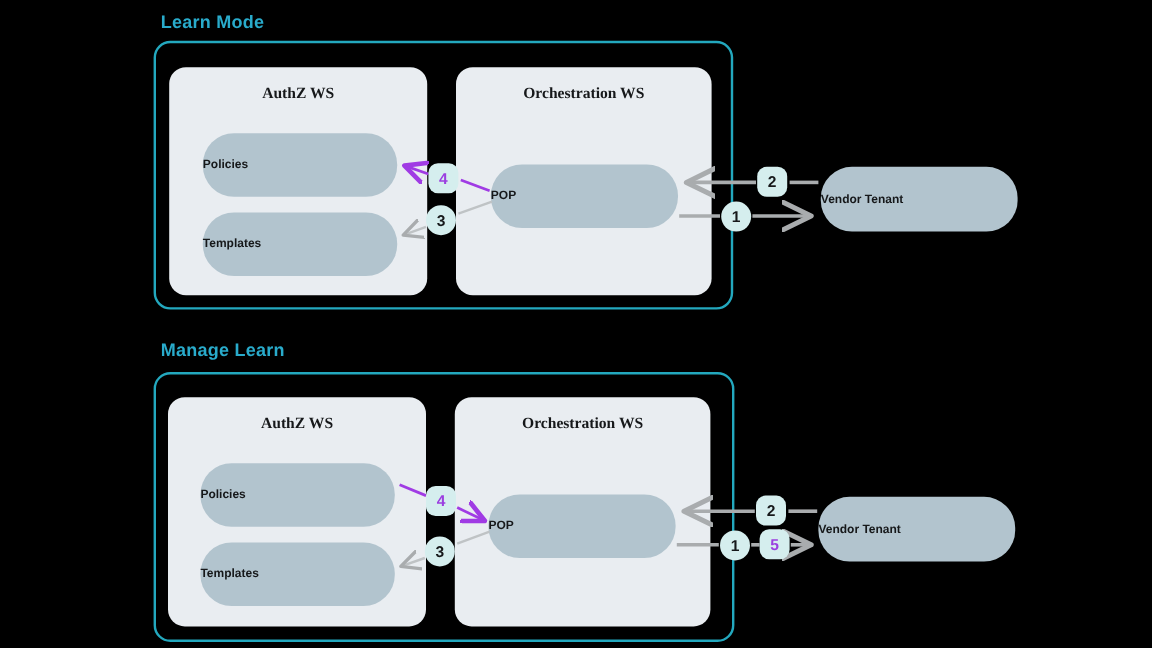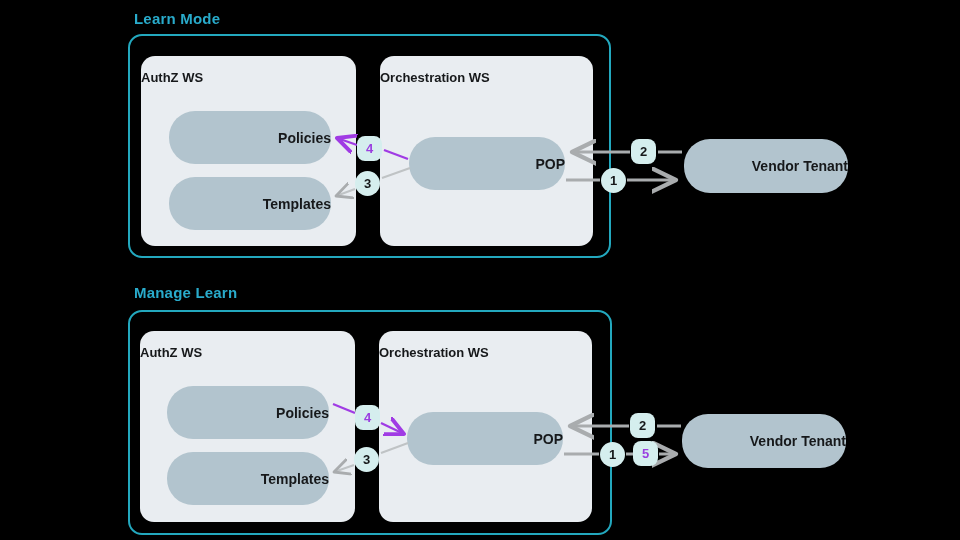--- a/index.html
+++ b/index.html
@@ -34,36 +34,37 @@
   
   .ws-panel{
     position:absolute;
     background:#E9EDF1;
     border-radius:14px;
     box-sizing:border-box;
   }
   .ws-title{
     position:absolute;
     left:0;right:0;
-    text-align:left;
+    text-align:center;
     font-size:13px;
     font-weight:bold;
     color:#16181A;
     white-space:nowrap;
+    font-family:Liberation Serif, serif;
   }
 
   
   .pill{
     position:absolute;
     background:#B2C4CE;
     border-radius:26px;
     display:flex;
     align-items:center;
-    justify-content:flex-end;
-    font-size:14px;
+    justify-content:flex-start;
+    font-size:10px;
     font-weight:bold;
     color:#16181A;
     box-sizing:border-box;
   }
 
   
   .badge{
     position:absolute;
     width:25px;height:25px;
     background:#D5EEEE;

